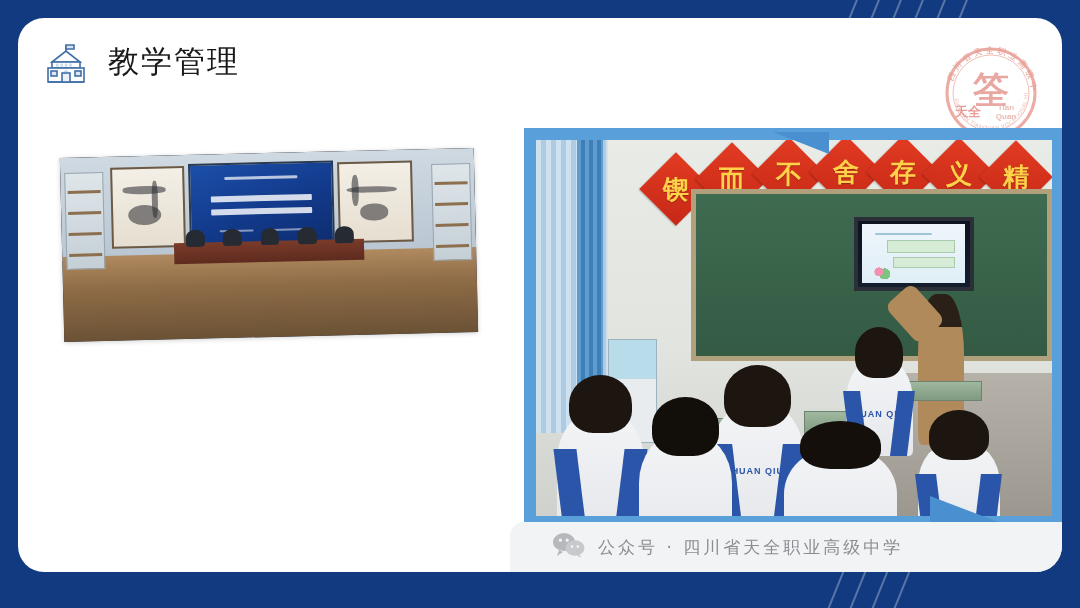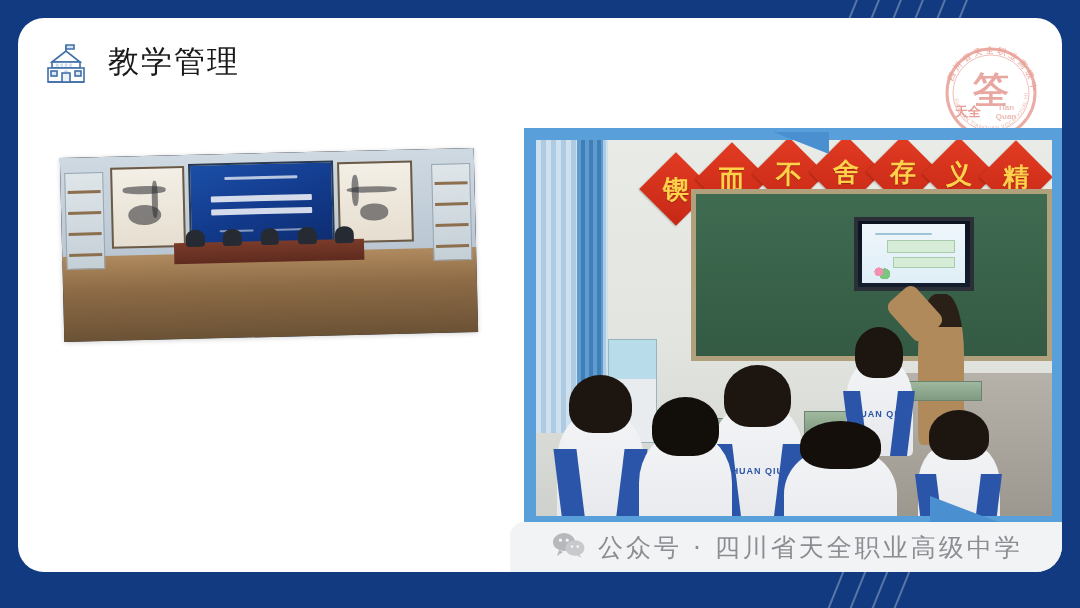--- a/index.html
+++ b/index.html
@@ -290,21 +290,21 @@
     border-top-left-radius: 14px;
     border-bottom-right-radius: 18px;
     display:flex;
     align-items:center;
     gap: 12px;
     padding-left: 42px;
     box-sizing: border-box;
   }
   #wechat-icon { width: 34px; height: 26px; flex: 0 0 auto; }
   #bottom-text {
-    font-size: 25px;
+    font-size: 17px;
     color: #8a8d92;
     letter-spacing: 3px;
     font-family: "DejaVu Sans","Liberation Sans", sans-serif;
     white-space:nowrap;
   }
 </style>
 </head>
 <body>
 
 <div id="slide">

